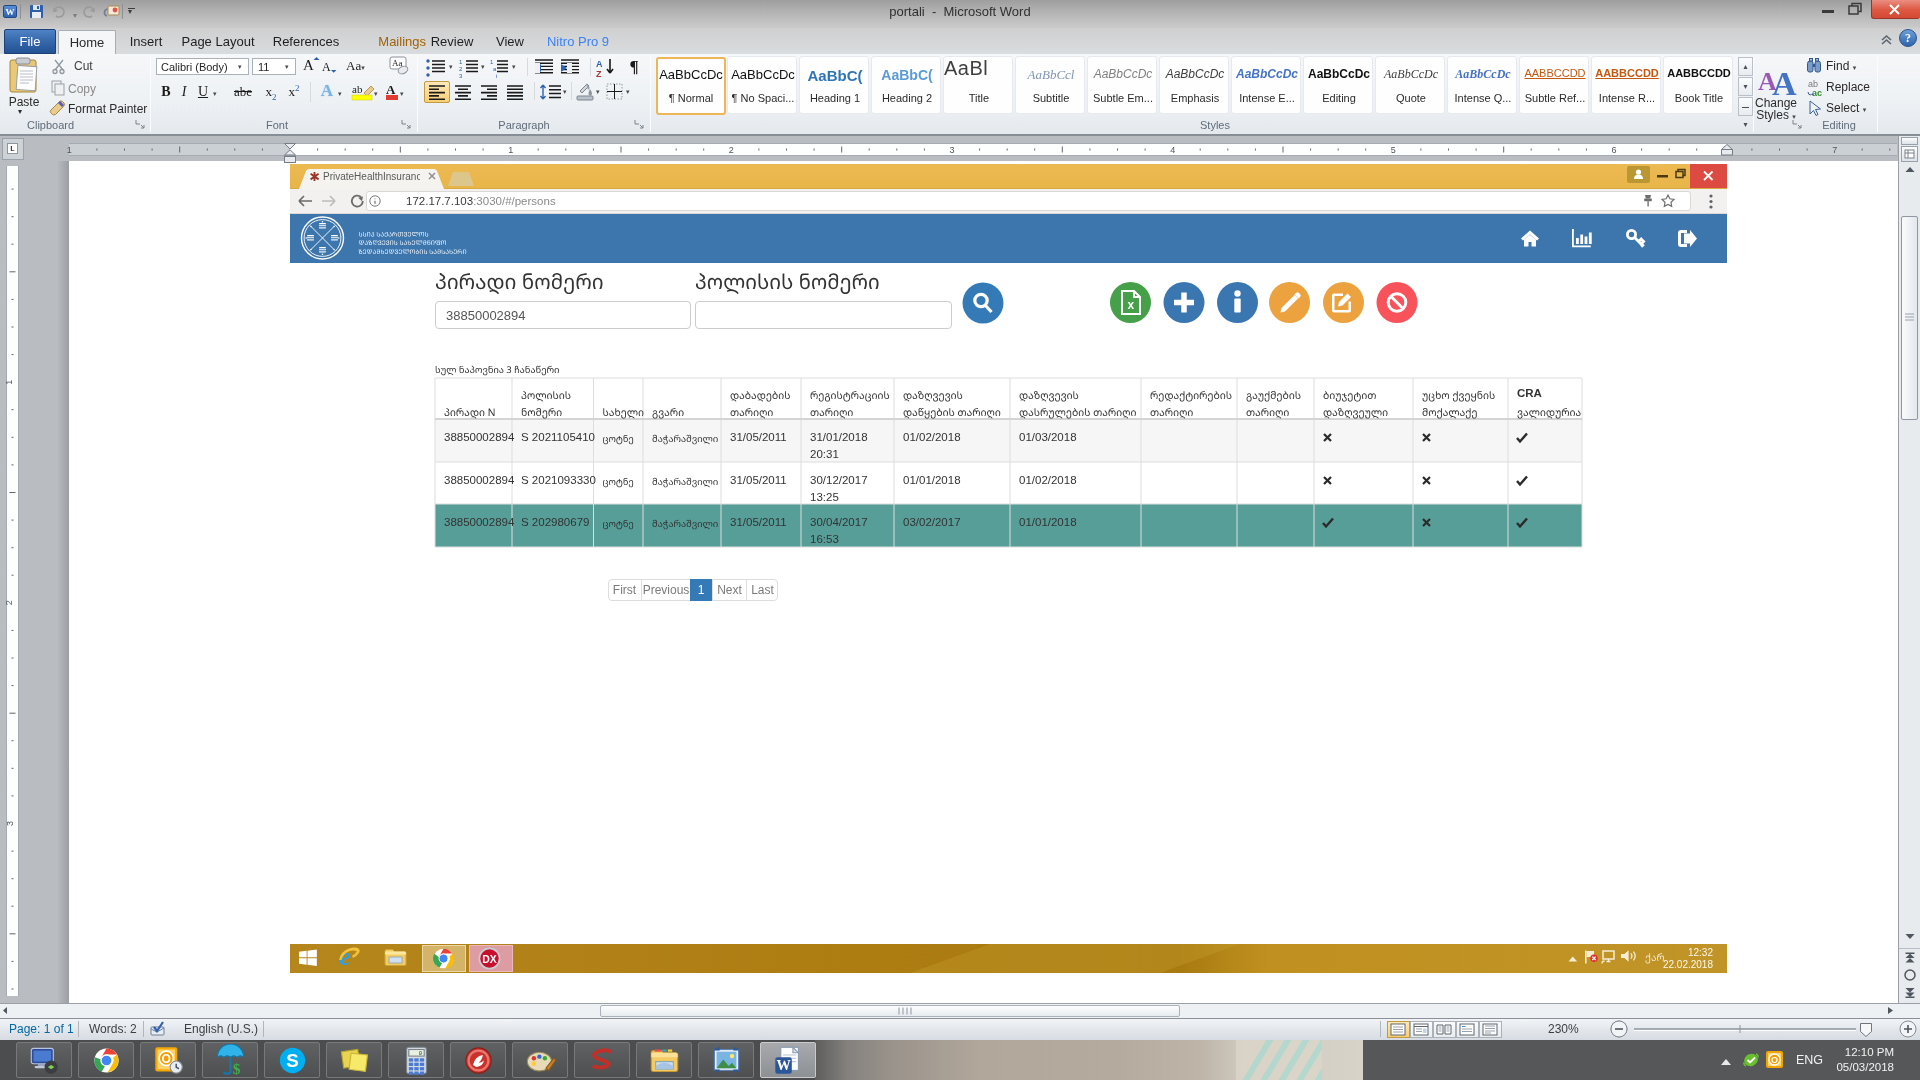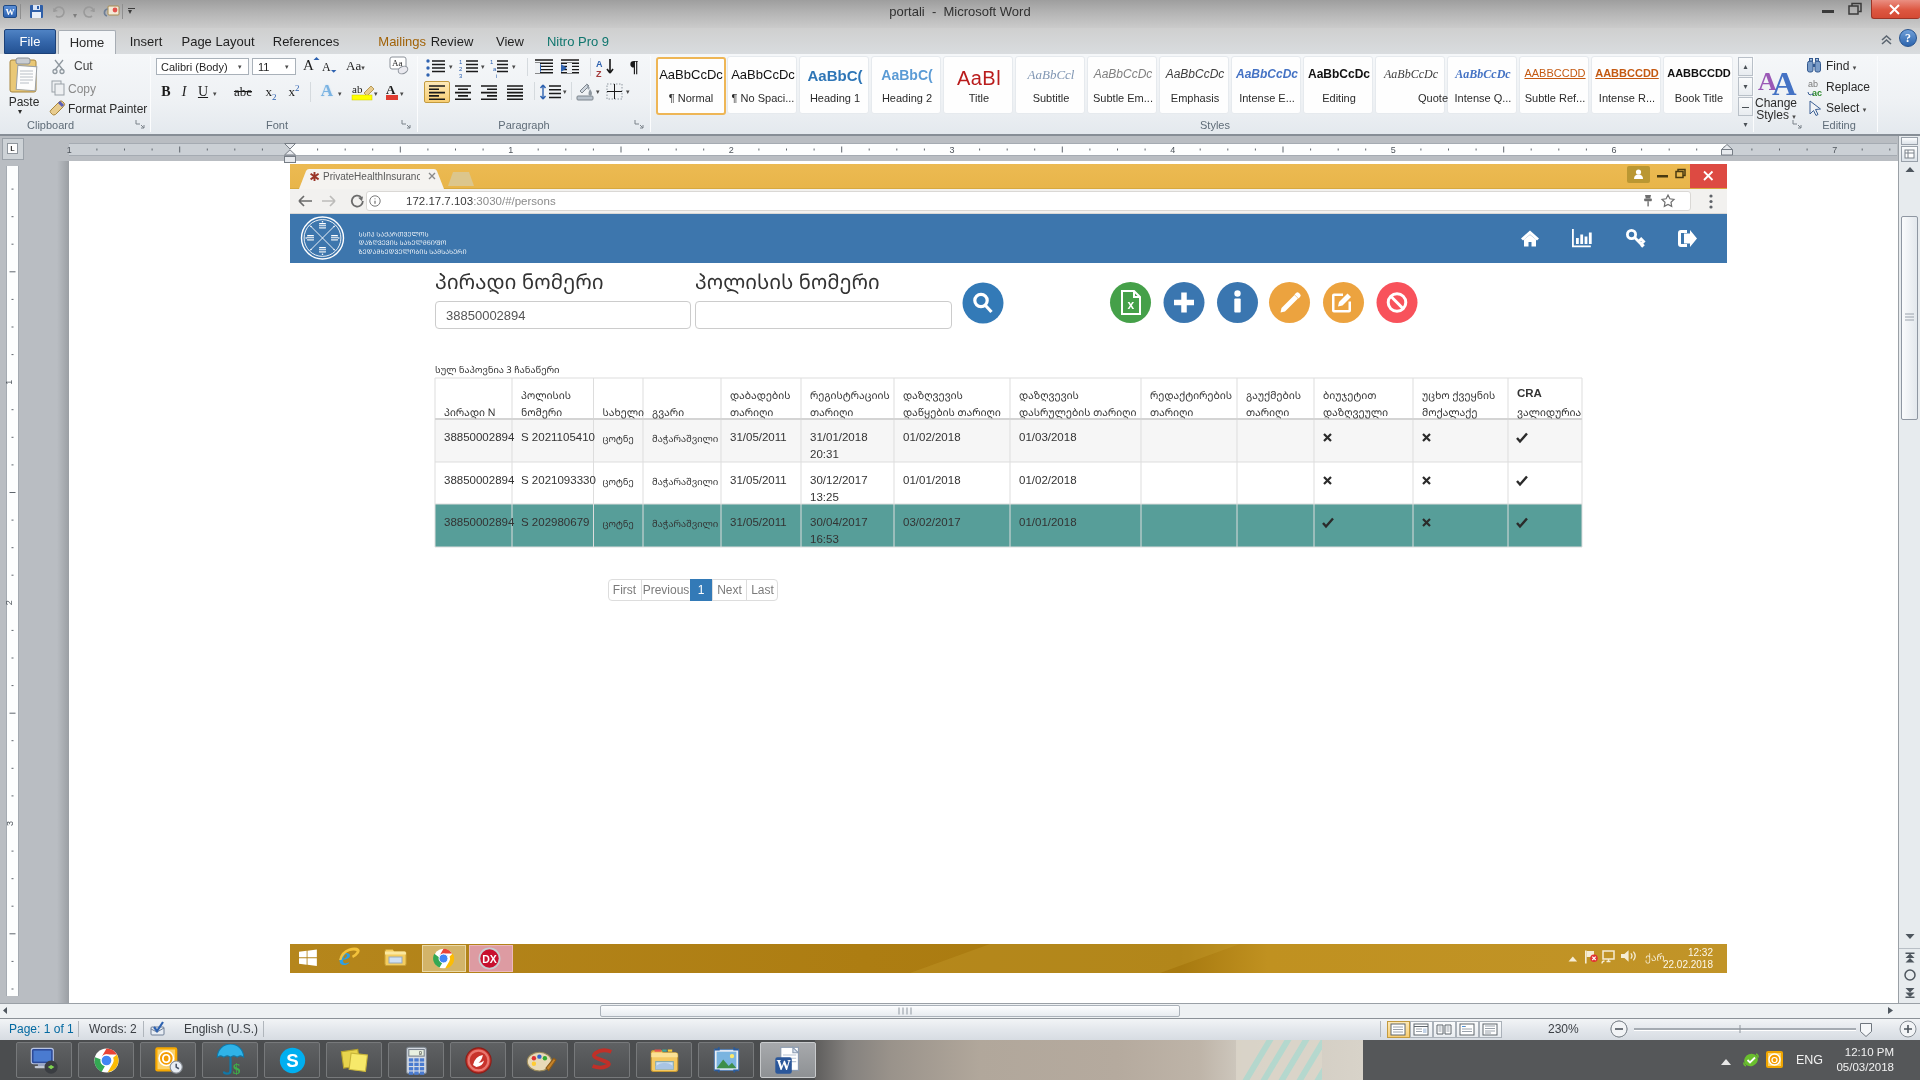--- a/index.html
+++ b/index.html
@@ -19,21 +19,21 @@
 <div style="position:absolute;left:1871px;top:0;width:49px;height:19px;background:linear-gradient(180deg,#ea8f82 0%,#dd5741 55%,#d44a34 100%);border-left:1px solid #9c3527;border-bottom:1px solid #9c3527;border-radius:0 0 3px 3px"></div>
 <div style="position:absolute;left:0;top:28px;width:1920px;height:26px;background:linear-gradient(180deg,#cfcfcf,#d9dcdf)"></div>
 <div style="position:absolute;z-index:2;left:4px;top:29px;width:52px;height:25px;background:linear-gradient(180deg,#4f83c4 0%,#3567ab 50%,#245293 100%);border:1px solid #1c4178;border-radius:2px 2px 0 0;color:#fff;font:13px 'Liberation Sans';text-align:center;line-height:24px">File</div>
 <div style="position:absolute;z-index:2;left:58px;top:30px;width:58px;height:24px;background:#f4f6f8;border:1px solid #a7adb4;border-bottom:none;border-radius:2px 2px 0 0;color:#2b2b2b;font:13px 'Liberation Sans';text-align:center;line-height:23px">Home</div>
 <div style="position:absolute;z-index:2;left:91px;top:31px;width:110px;height:22px;color:#1f1f1f;font:13px 'Liberation Sans';text-align:center;line-height:22px">Insert</div>
 <div style="position:absolute;z-index:2;left:163px;top:31px;width:110px;height:22px;color:#1f1f1f;font:13px 'Liberation Sans';text-align:center;line-height:22px">Page Layout</div>
 <div style="position:absolute;z-index:2;left:251px;top:31px;width:110px;height:22px;color:#1f1f1f;font:13px 'Liberation Sans';text-align:center;line-height:22px">References</div>
 <div style="position:absolute;z-index:2;left:316px;top:31px;width:110px;height:22px;color:#a16207;font:13px 'Liberation Sans';text-align:right;line-height:22px">Mailings</div>
 <div style="position:absolute;z-index:2;left:397px;top:31px;width:110px;height:22px;color:#1f1f1f;font:13px 'Liberation Sans';text-align:center;line-height:22px">Review</div>
 <div style="position:absolute;z-index:2;left:455px;top:31px;width:110px;height:22px;color:#1f1f1f;font:13px 'Liberation Sans';text-align:center;line-height:22px">View</div>
-<div style="position:absolute;z-index:2;left:523px;top:31px;width:110px;height:22px;color:#0f766e;font:13px 'Liberation Sans';text-align:center;line-height:22px">Nitro Pro 9</div>
+<div style="position:absolute;z-index:2;left:523px;top:31px;width:110px;height:22px;color:#3b82f6;font:13px 'Liberation Sans';text-align:center;line-height:22px">Nitro Pro 9</div>
 <div style="position:absolute;z-index:2;left:1899px;top:29px;width:18px;height:18px;border-radius:50%;background:linear-gradient(180deg,#6f9fd8,#2c64ad);border:1px solid #24528f;color:#fff;font:bold 12px/17px 'Liberation Serif';text-align:center">?</div>
 <div style="position:absolute;left:0;top:54px;width:1920px;height:80px;background:linear-gradient(180deg,#f5f7f9 0%,#eef1f4 60%,#e4e9ee 100%)"></div>
 <div style="position:absolute;left:0;top:134px;width:1920px;height:2px;background:#878e96"></div>
 <div style="position:absolute;left:150px;top:56px;width:1px;height:76px;background:#d3d8dd;border-right:1px solid #fbfcfd"></div>
 <div style="position:absolute;left:417px;top:56px;width:1px;height:76px;background:#d3d8dd;border-right:1px solid #fbfcfd"></div>
 <div style="position:absolute;left:650px;top:56px;width:1px;height:76px;background:#d3d8dd;border-right:1px solid #fbfcfd"></div>
 <div style="position:absolute;left:1753px;top:56px;width:1px;height:76px;background:#d3d8dd;border-right:1px solid #fbfcfd"></div>
 <div style="position:absolute;left:1877px;top:56px;width:1px;height:76px;background:#d3d8dd;border-right:1px solid #fbfcfd"></div>
 <div style="position:absolute;z-index:2;left:27px;top:119px;width:90px;height:13px;color:#5f6c78;font:11px 'Liberation Sans';">Clipboard</div>
 <div style="position:absolute;z-index:2;left:232px;top:119px;width:90px;height:13px;color:#5f6c78;font:11px 'Liberation Sans';text-align:center">Font</div>
@@ -82,40 +82,40 @@
 <div style="position:absolute;left:727px;top:56px;width:70px;height:58px;background:#fefefe;border:1px solid #e6eaee;border-radius:3px"></div>
 <div style="position:absolute;z-index:2;left:728px;top:67px;width:70px;height:24px;text-align:center;white-space:nowrap;overflow:hidden;font:13px 'Liberation Sans';color:#111">AaBbCcDc</div>
 <div style="position:absolute;z-index:2;left:726px;top:92px;width:74px;height:14px;text-align:center;white-space:nowrap;overflow:hidden;color:#2b2b2b;font:11px 'Liberation Sans'">¶ No Spaci...</div>
 <div style="position:absolute;left:799px;top:56px;width:70px;height:58px;background:#fefefe;border:1px solid #e6eaee;border-radius:3px"></div>
 <div style="position:absolute;z-index:2;left:800px;top:67px;width:70px;height:24px;text-align:center;white-space:nowrap;overflow:hidden;font:bold 15px 'Liberation Sans';color:#2e75b6">AaBbC(</div>
 <div style="position:absolute;z-index:2;left:798px;top:92px;width:74px;height:14px;text-align:center;white-space:nowrap;overflow:hidden;color:#2b2b2b;font:11px 'Liberation Sans'">Heading 1</div>
 <div style="position:absolute;left:871px;top:56px;width:70px;height:58px;background:#fefefe;border:1px solid #e6eaee;border-radius:3px"></div>
 <div style="position:absolute;z-index:2;left:872px;top:67px;width:70px;height:24px;text-align:center;white-space:nowrap;overflow:hidden;font:bold 14px 'Liberation Sans';color:#5b9bd5">AaBbC(</div>
 <div style="position:absolute;z-index:2;left:870px;top:92px;width:74px;height:14px;text-align:center;white-space:nowrap;overflow:hidden;color:#2b2b2b;font:11px 'Liberation Sans'">Heading 2</div>
 <div style="position:absolute;left:943px;top:56px;width:70px;height:58px;background:#fefefe;border:1px solid #e6eaee;border-radius:3px"></div>
-<div style="position:absolute;z-index:2;left:944px;top:67px;width:70px;height:24px;text-align:center;white-space:nowrap;overflow:hidden;font:20px 'Liberation Sans';color:#b91c1c;letter-spacing:.5px">AaBl</div>
+<div style="position:absolute;z-index:2;left:944px;top:57px;width:70px;height:24px;white-space:nowrap;overflow:hidden;font:20px 'Liberation Sans';color:#404040;letter-spacing:.5px">AaBl</div>
 <div style="position:absolute;z-index:2;left:942px;top:92px;width:74px;height:14px;text-align:center;white-space:nowrap;overflow:hidden;color:#2b2b2b;font:11px 'Liberation Sans'">Title</div>
 <div style="position:absolute;left:1015px;top:56px;width:70px;height:58px;background:#fefefe;border:1px solid #e6eaee;border-radius:3px"></div>
 <div style="position:absolute;z-index:2;left:1016px;top:67px;width:70px;height:24px;text-align:center;white-space:nowrap;overflow:hidden;font:italic 13px 'Liberation Serif';color:#8096b3">AaBbCcl</div>
 <div style="position:absolute;z-index:2;left:1014px;top:92px;width:74px;height:14px;text-align:center;white-space:nowrap;overflow:hidden;color:#2b2b2b;font:11px 'Liberation Sans'">Subtitle</div>
 <div style="position:absolute;left:1087px;top:56px;width:70px;height:58px;background:#fefefe;border:1px solid #e6eaee;border-radius:3px"></div>
 <div style="position:absolute;z-index:2;left:1088px;top:67px;width:70px;height:24px;text-align:center;white-space:nowrap;overflow:hidden;font:italic 12px 'Liberation Sans';color:#808080">AaBbCcDc</div>
 <div style="position:absolute;z-index:2;left:1086px;top:92px;width:74px;height:14px;text-align:center;white-space:nowrap;overflow:hidden;color:#2b2b2b;font:11px 'Liberation Sans'">Subtle Em...</div>
 <div style="position:absolute;left:1159px;top:56px;width:70px;height:58px;background:#fefefe;border:1px solid #e6eaee;border-radius:3px"></div>
 <div style="position:absolute;z-index:2;left:1160px;top:67px;width:70px;height:24px;text-align:center;white-space:nowrap;overflow:hidden;font:italic 12px 'Liberation Sans';color:#3f3f3f">AaBbCcDc</div>
 <div style="position:absolute;z-index:2;left:1158px;top:92px;width:74px;height:14px;text-align:center;white-space:nowrap;overflow:hidden;color:#2b2b2b;font:11px 'Liberation Sans'">Emphasis</div>
 <div style="position:absolute;left:1231px;top:56px;width:70px;height:58px;background:#fefefe;border:1px solid #e6eaee;border-radius:3px"></div>
 <div style="position:absolute;z-index:2;left:1232px;top:67px;width:70px;height:24px;text-align:center;white-space:nowrap;overflow:hidden;font:italic bold 12px 'Liberation Sans';color:#4472c4">AaBbCcDc</div>
 <div style="position:absolute;z-index:2;left:1230px;top:92px;width:74px;height:14px;text-align:center;white-space:nowrap;overflow:hidden;color:#2b2b2b;font:11px 'Liberation Sans'">Intense E...</div>
 <div style="position:absolute;left:1303px;top:56px;width:70px;height:58px;background:#fefefe;border:1px solid #e6eaee;border-radius:3px"></div>
 <div style="position:absolute;z-index:2;left:1304px;top:67px;width:70px;height:24px;text-align:center;white-space:nowrap;overflow:hidden;font:bold 12px 'Liberation Sans';color:#111">AaBbCcDc</div>
 <div style="position:absolute;z-index:2;left:1302px;top:92px;width:74px;height:14px;text-align:center;white-space:nowrap;overflow:hidden;color:#2b2b2b;font:11px 'Liberation Sans'">Editing</div>
 <div style="position:absolute;left:1375px;top:56px;width:70px;height:58px;background:#fefefe;border:1px solid #e6eaee;border-radius:3px"></div>
 <div style="position:absolute;z-index:2;left:1376px;top:67px;width:70px;height:24px;text-align:center;white-space:nowrap;overflow:hidden;font:italic 12px 'Liberation Serif';color:#404040">AaBbCcDc</div>
-<div style="position:absolute;z-index:2;left:1374px;top:92px;width:74px;height:14px;text-align:right;white-space:nowrap;overflow:hidden;color:#2b2b2b;font:11px 'Liberation Sans'">Quote</div>
+<div style="position:absolute;z-index:2;left:1374px;top:92px;width:74px;height:14px;text-align:center;white-space:nowrap;overflow:hidden;color:#2b2b2b;font:11px 'Liberation Sans'">Quote</div>
 <div style="position:absolute;left:1447px;top:56px;width:70px;height:58px;background:#fefefe;border:1px solid #e6eaee;border-radius:3px"></div>
 <div style="position:absolute;z-index:2;left:1448px;top:67px;width:70px;height:24px;text-align:center;white-space:nowrap;overflow:hidden;font:italic bold 12px 'Liberation Serif';color:#4472c4">AaBbCcDc</div>
 <div style="position:absolute;z-index:2;left:1446px;top:92px;width:74px;height:14px;text-align:center;white-space:nowrap;overflow:hidden;color:#2b2b2b;font:11px 'Liberation Sans'">Intense Q...</div>
 <div style="position:absolute;left:1519px;top:56px;width:70px;height:58px;background:#fefefe;border:1px solid #e6eaee;border-radius:3px"></div>
 <div style="position:absolute;z-index:2;left:1520px;top:67px;width:70px;height:24px;text-align:center;white-space:nowrap;overflow:hidden;font:11px 'Liberation Sans';color:#c45911;text-decoration:underline">AABBCCDD</div>
 <div style="position:absolute;z-index:2;left:1518px;top:92px;width:74px;height:14px;text-align:center;white-space:nowrap;overflow:hidden;color:#2b2b2b;font:11px 'Liberation Sans'">Subtle Ref...</div>
 <div style="position:absolute;left:1591px;top:56px;width:70px;height:58px;background:#fefefe;border:1px solid #e6eaee;border-radius:3px"></div>
 <div style="position:absolute;z-index:2;left:1592px;top:67px;width:70px;height:24px;text-align:center;white-space:nowrap;overflow:hidden;font:bold 11px 'Liberation Sans';color:#c45911;text-decoration:underline">AABBCCDD</div>
 <div style="position:absolute;z-index:2;left:1590px;top:92px;width:74px;height:14px;text-align:center;white-space:nowrap;overflow:hidden;color:#2b2b2b;font:11px 'Liberation Sans'">Intense R...</div>
 <div style="position:absolute;left:1663px;top:56px;width:70px;height:58px;background:#fefefe;border:1px solid #e6eaee;border-radius:3px"></div>

